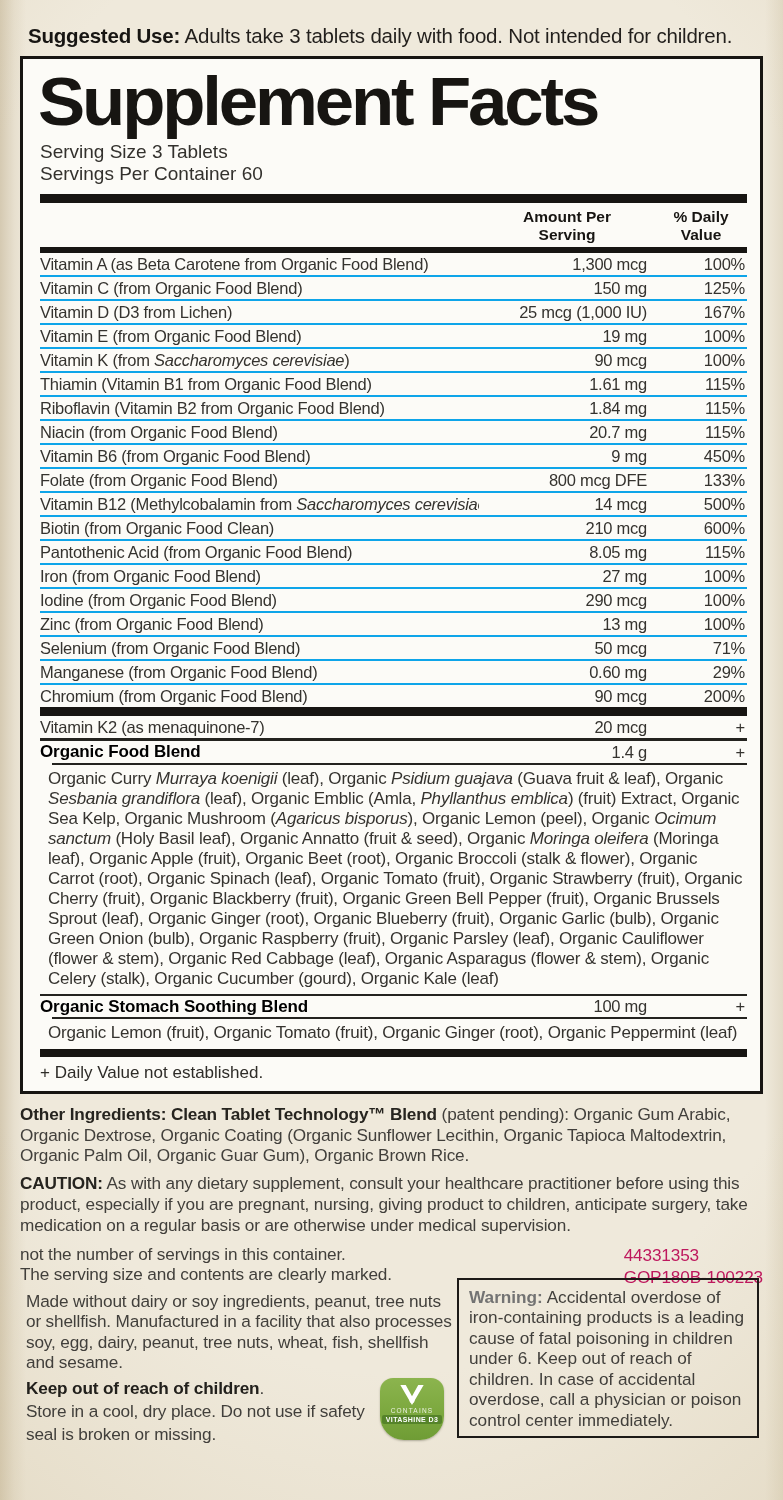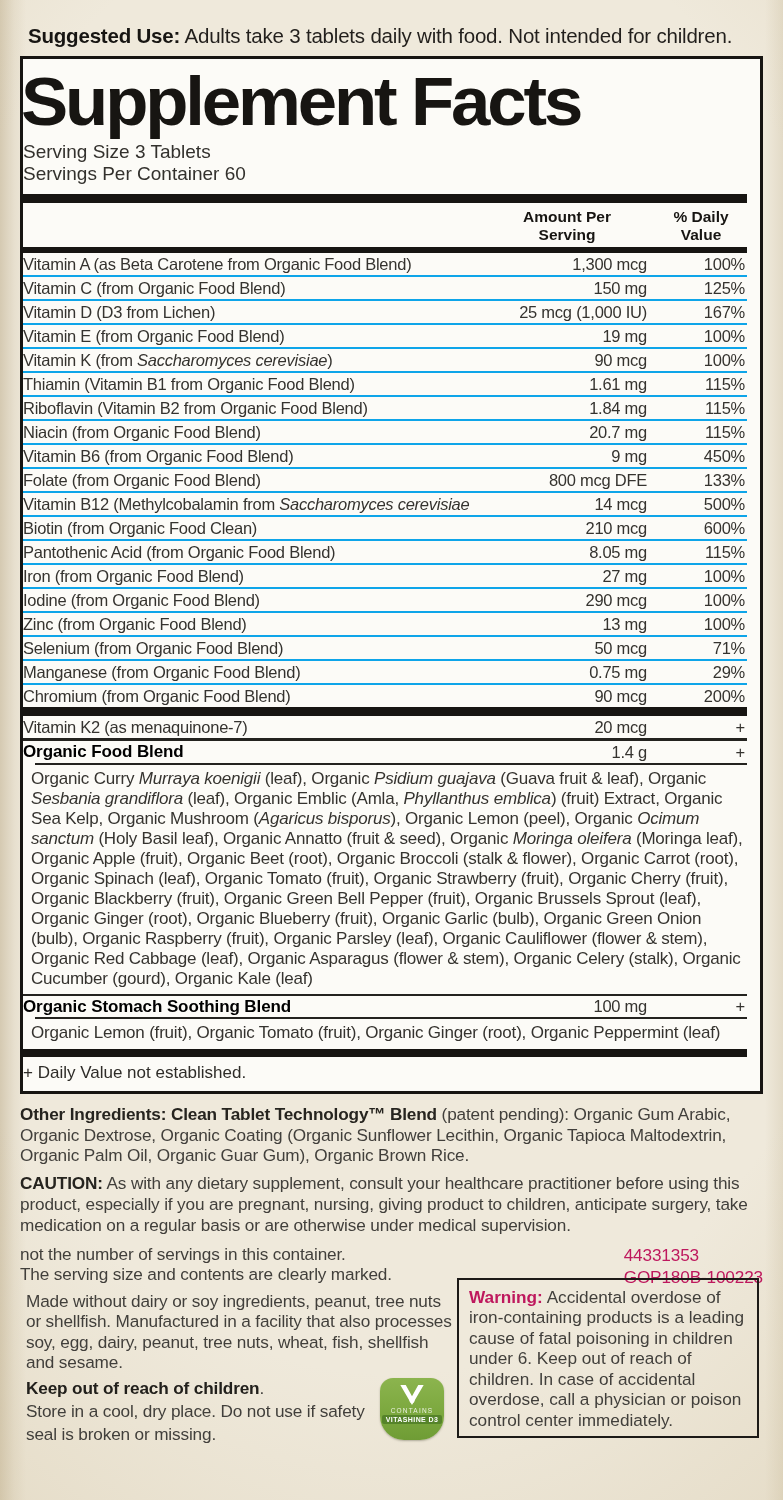--- a/index.html
+++ b/index.html
@@ -11,21 +11,21 @@
       radial-gradient(ellipse 120% 90% at 50% 42%, rgba(250,247,239,0) 55%, rgba(205,189,152,.55) 100%),
       linear-gradient(90deg, rgba(170,150,110,.38) 0px, rgba(170,150,110,.12) 14px, rgba(170,150,110,0) 26px),
       linear-gradient(270deg, rgba(190,175,140,.25) 0px, rgba(190,175,140,0) 18px),
       #efe9db;
   }
   .content{position:absolute;left:20px;right:20px;top:0;}
   
   .suggested{margin:23px 6px 8px 8px;font-size:20.5px;line-height:25px;color:#221f1c;letter-spacing:-0.2px;}
   .suggested strong{color:#171512;}
   
-  .facts{border:3px solid #171512;background:#fcfbf7;padding:4px 13px 6px 0;}
+  .facts{border:3px solid #171512;background:#fcfbf7;padding:4px 13px 6px 17px;}
   .facts-title{font-size:68px;line-height:76px;font-weight:800;letter-spacing:-3px;color:#171512;margin:0 0 2px -2px;transform:scaleX(1.04);transform-origin:left center;white-space:nowrap;}
   .serving p{margin:0;font-size:19px;line-height:22px;color:#33312d;}
   .bar{background:#171512;}
   .bar-9{height:9px;margin-top:9px;}
   .bar-6{height:6px;}
   .bar-8{height:8px;margin-top:3px;}
   .hdr{display:grid;grid-template-columns:1fr 160px 92px;column-gap:8px;padding:5px 0 4px 0;}
   .hdr .h{font-weight:700;font-size:15.5px;line-height:17.5px;color:#171512;text-align:center;white-space:pre-line;}
   .frow{display:grid;grid-template-columns:1fr 160px 92px;column-gap:8px;align-items:center;height:22px;border-bottom:2px solid #0ea5e9;font-size:16.5px;letter-spacing:-0.25px;color:#35332f;}
   .frow .nm{white-space:nowrap;overflow:hidden;}
@@ -45,21 +45,21 @@
   .caution{margin:7px 0 0 0;line-height:21px;}
   .pkg{margin:8px 0 0 0;display:flex;justify-content:space-between;align-items:flex-start;line-height:20px;}
   .pkg .codes{text-align:left;line-height:22px;color:#be185d;}
   
   .bottom{position:relative;height:152px;margin-top:2px;}
   .leftcol{position:absolute;left:6px;top:1px;width:434px;line-height:20.5px;}
   .keepout{margin-top:4px;line-height:23px;}
   .keepout strong{color:#22201c;}
   .storage{width:354px;line-height:23px;}
   .warnbox{position:absolute;left:437px;top:-12px;width:278px;border:2px solid #1c1a17;padding:7px 10px 6px 10px;line-height:20.5px;font-size:17.2px;color:#413f3b;}
-  .warnbox strong{color:#be185d;}
+  .warnbox strong{color:#737373;}
   .badge{position:absolute;left:360px;top:88px;width:64px;height:62px;border-radius:13px 13px 24px 24px;
     background:linear-gradient(180deg,#8cb44e 0%,#7aa73d 60%,#6f9c35 100%);
     display:flex;flex-direction:column;align-items:center;justify-content:flex-start;box-shadow:0 1px 2px rgba(60,60,40,.35);}
   .badge .vmark{margin-top:5px;width:30px;height:24px;}
   .badge .contains{font-size:6.5px;letter-spacing:1.2px;color:rgba(255,255,255,.85);margin-top:0px;}
   .badge .band{background:#55832a;border-radius:2px;color:#fff;font-weight:700;font-size:7px;letter-spacing:.4px;padding:1px 4px;margin-top:1px;}
 </style>
 </head>
 <body>
 
@@ -164,21 +164,21 @@
           <div class="amt">13 mg</div>
           <div class="dv">100%</div>
         </div>
         <div class="frow">
           <div class="nm"><span>Selenium (from Organic Food Blend)</span></div>
           <div class="amt">50 mcg</div>
           <div class="dv">71%</div>
         </div>
         <div class="frow">
           <div class="nm"><span>Manganese (from Organic Food Blend)</span></div>
-          <div class="amt">0.75 mg</div>
+          <div class="amt">0.60 mg</div>
           <div class="dv">29%</div>
         </div>
         <div class="frow last">
           <div class="nm"><span>Chromium (from Organic Food Blend)</span></div>
           <div class="amt">90 mcg</div>
           <div class="dv">200%</div>
         </div>
       </div>
 
     <div class="bar bar-9" style="margin-top:0;"></div>

